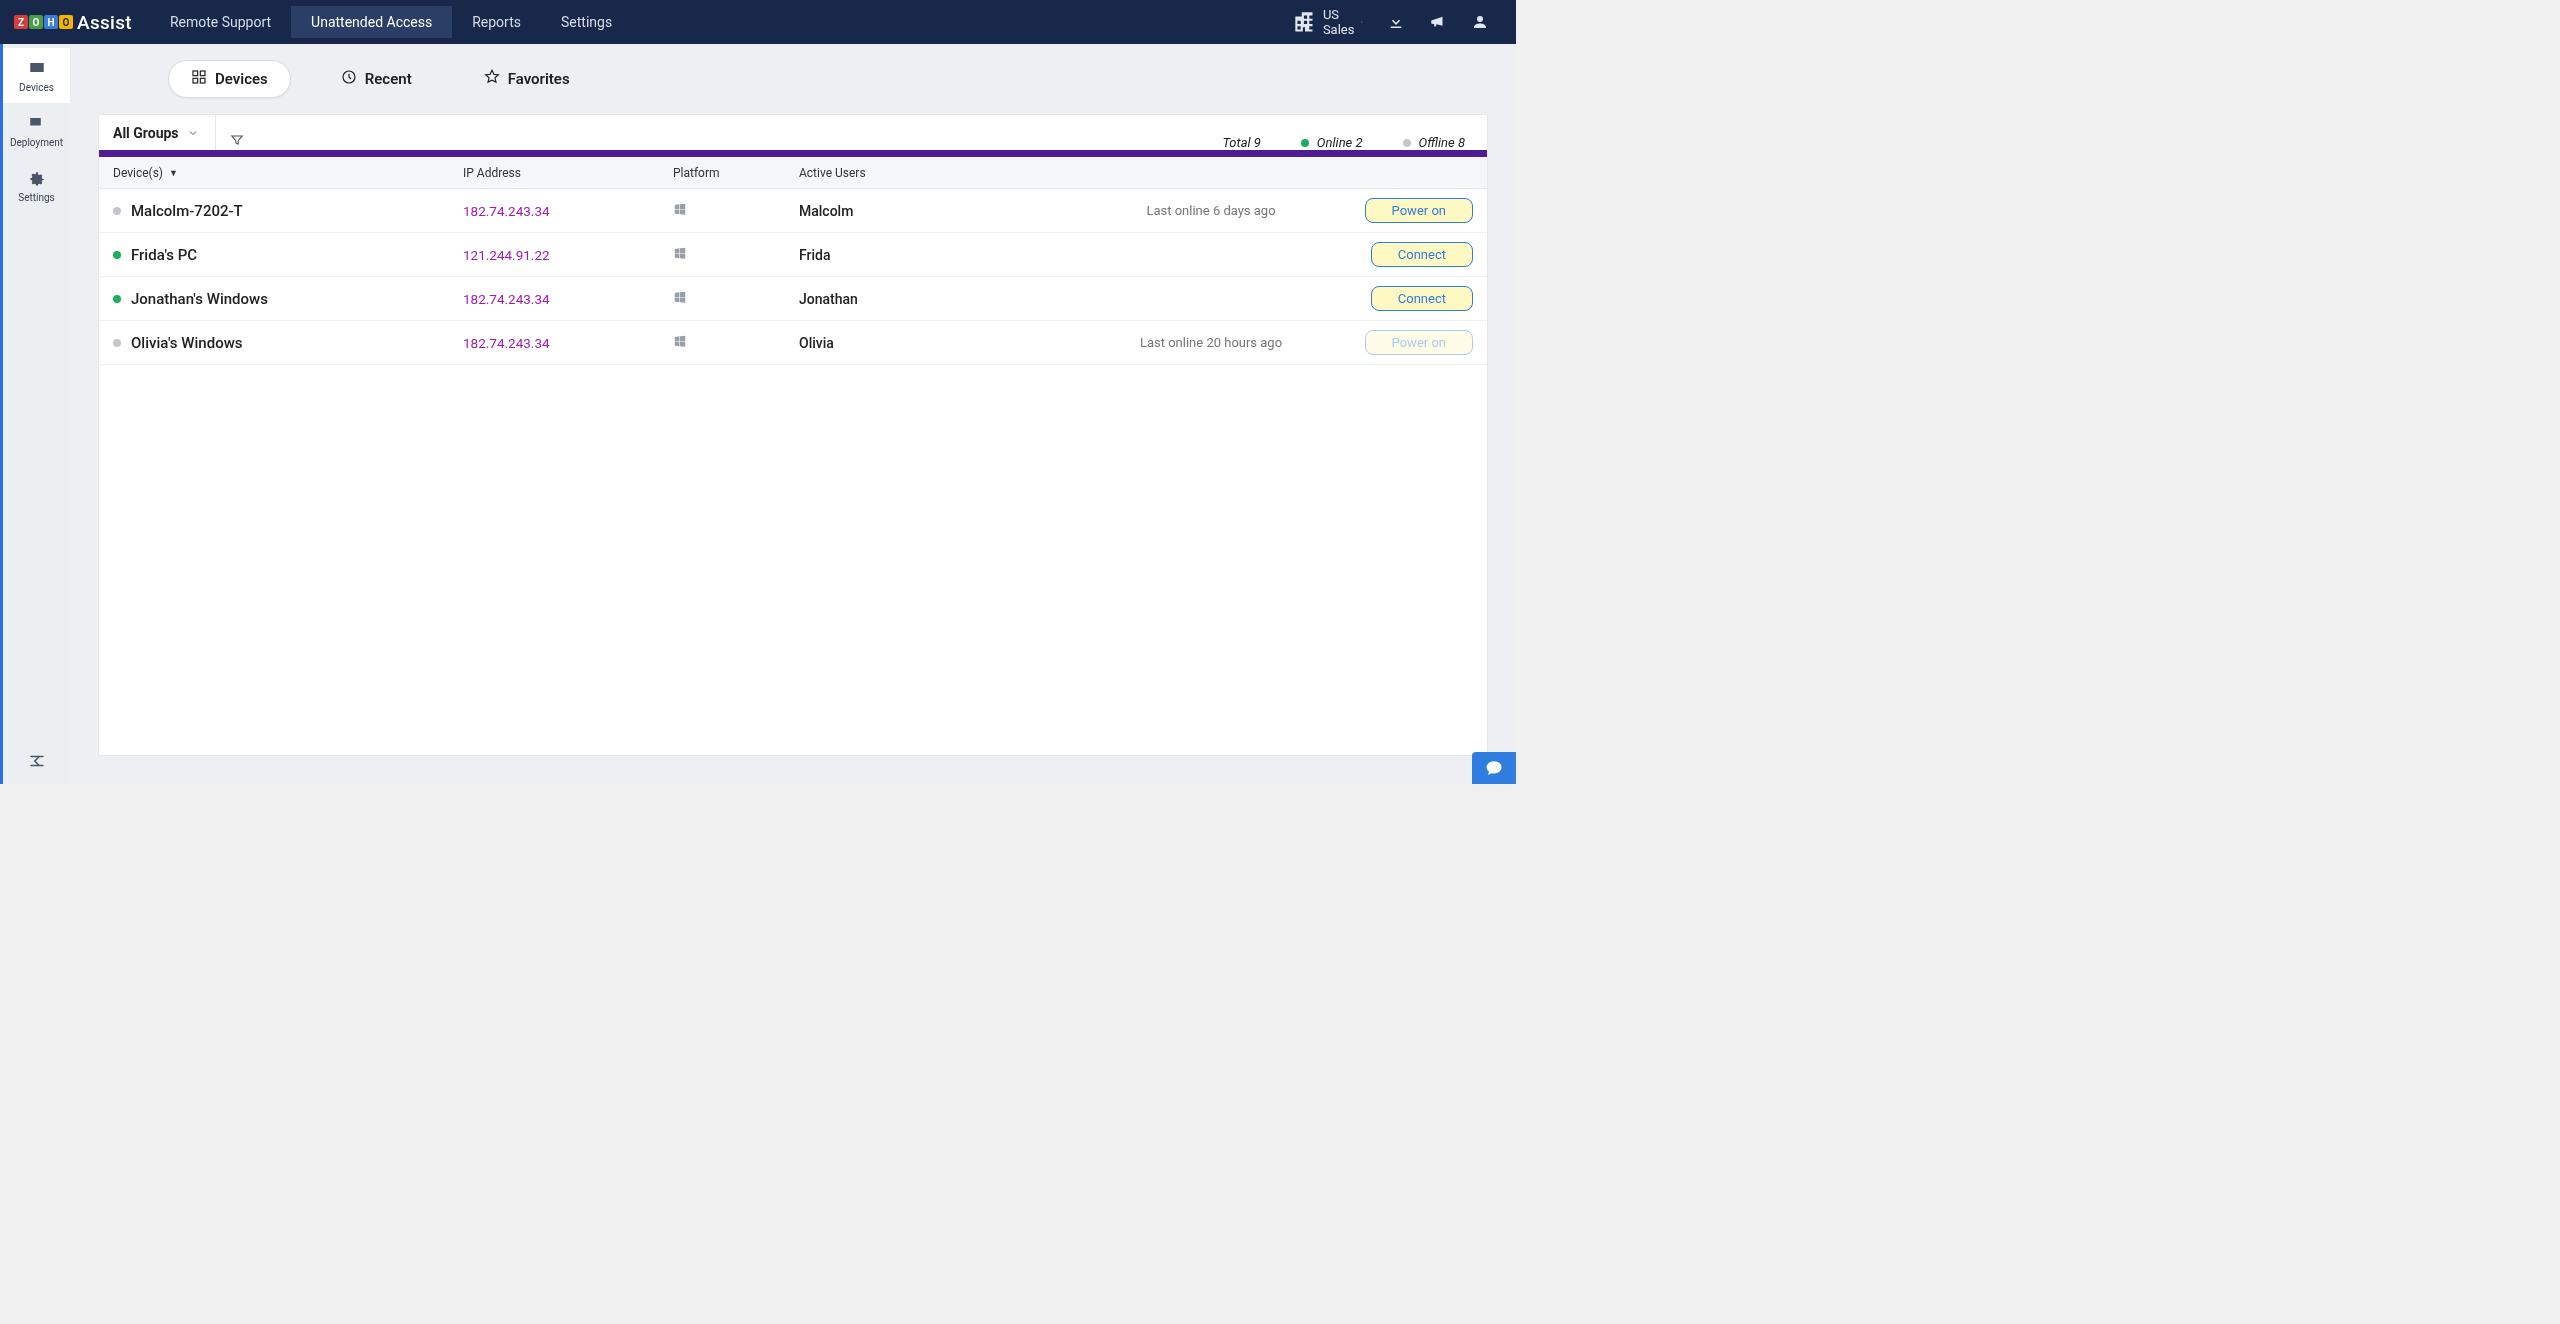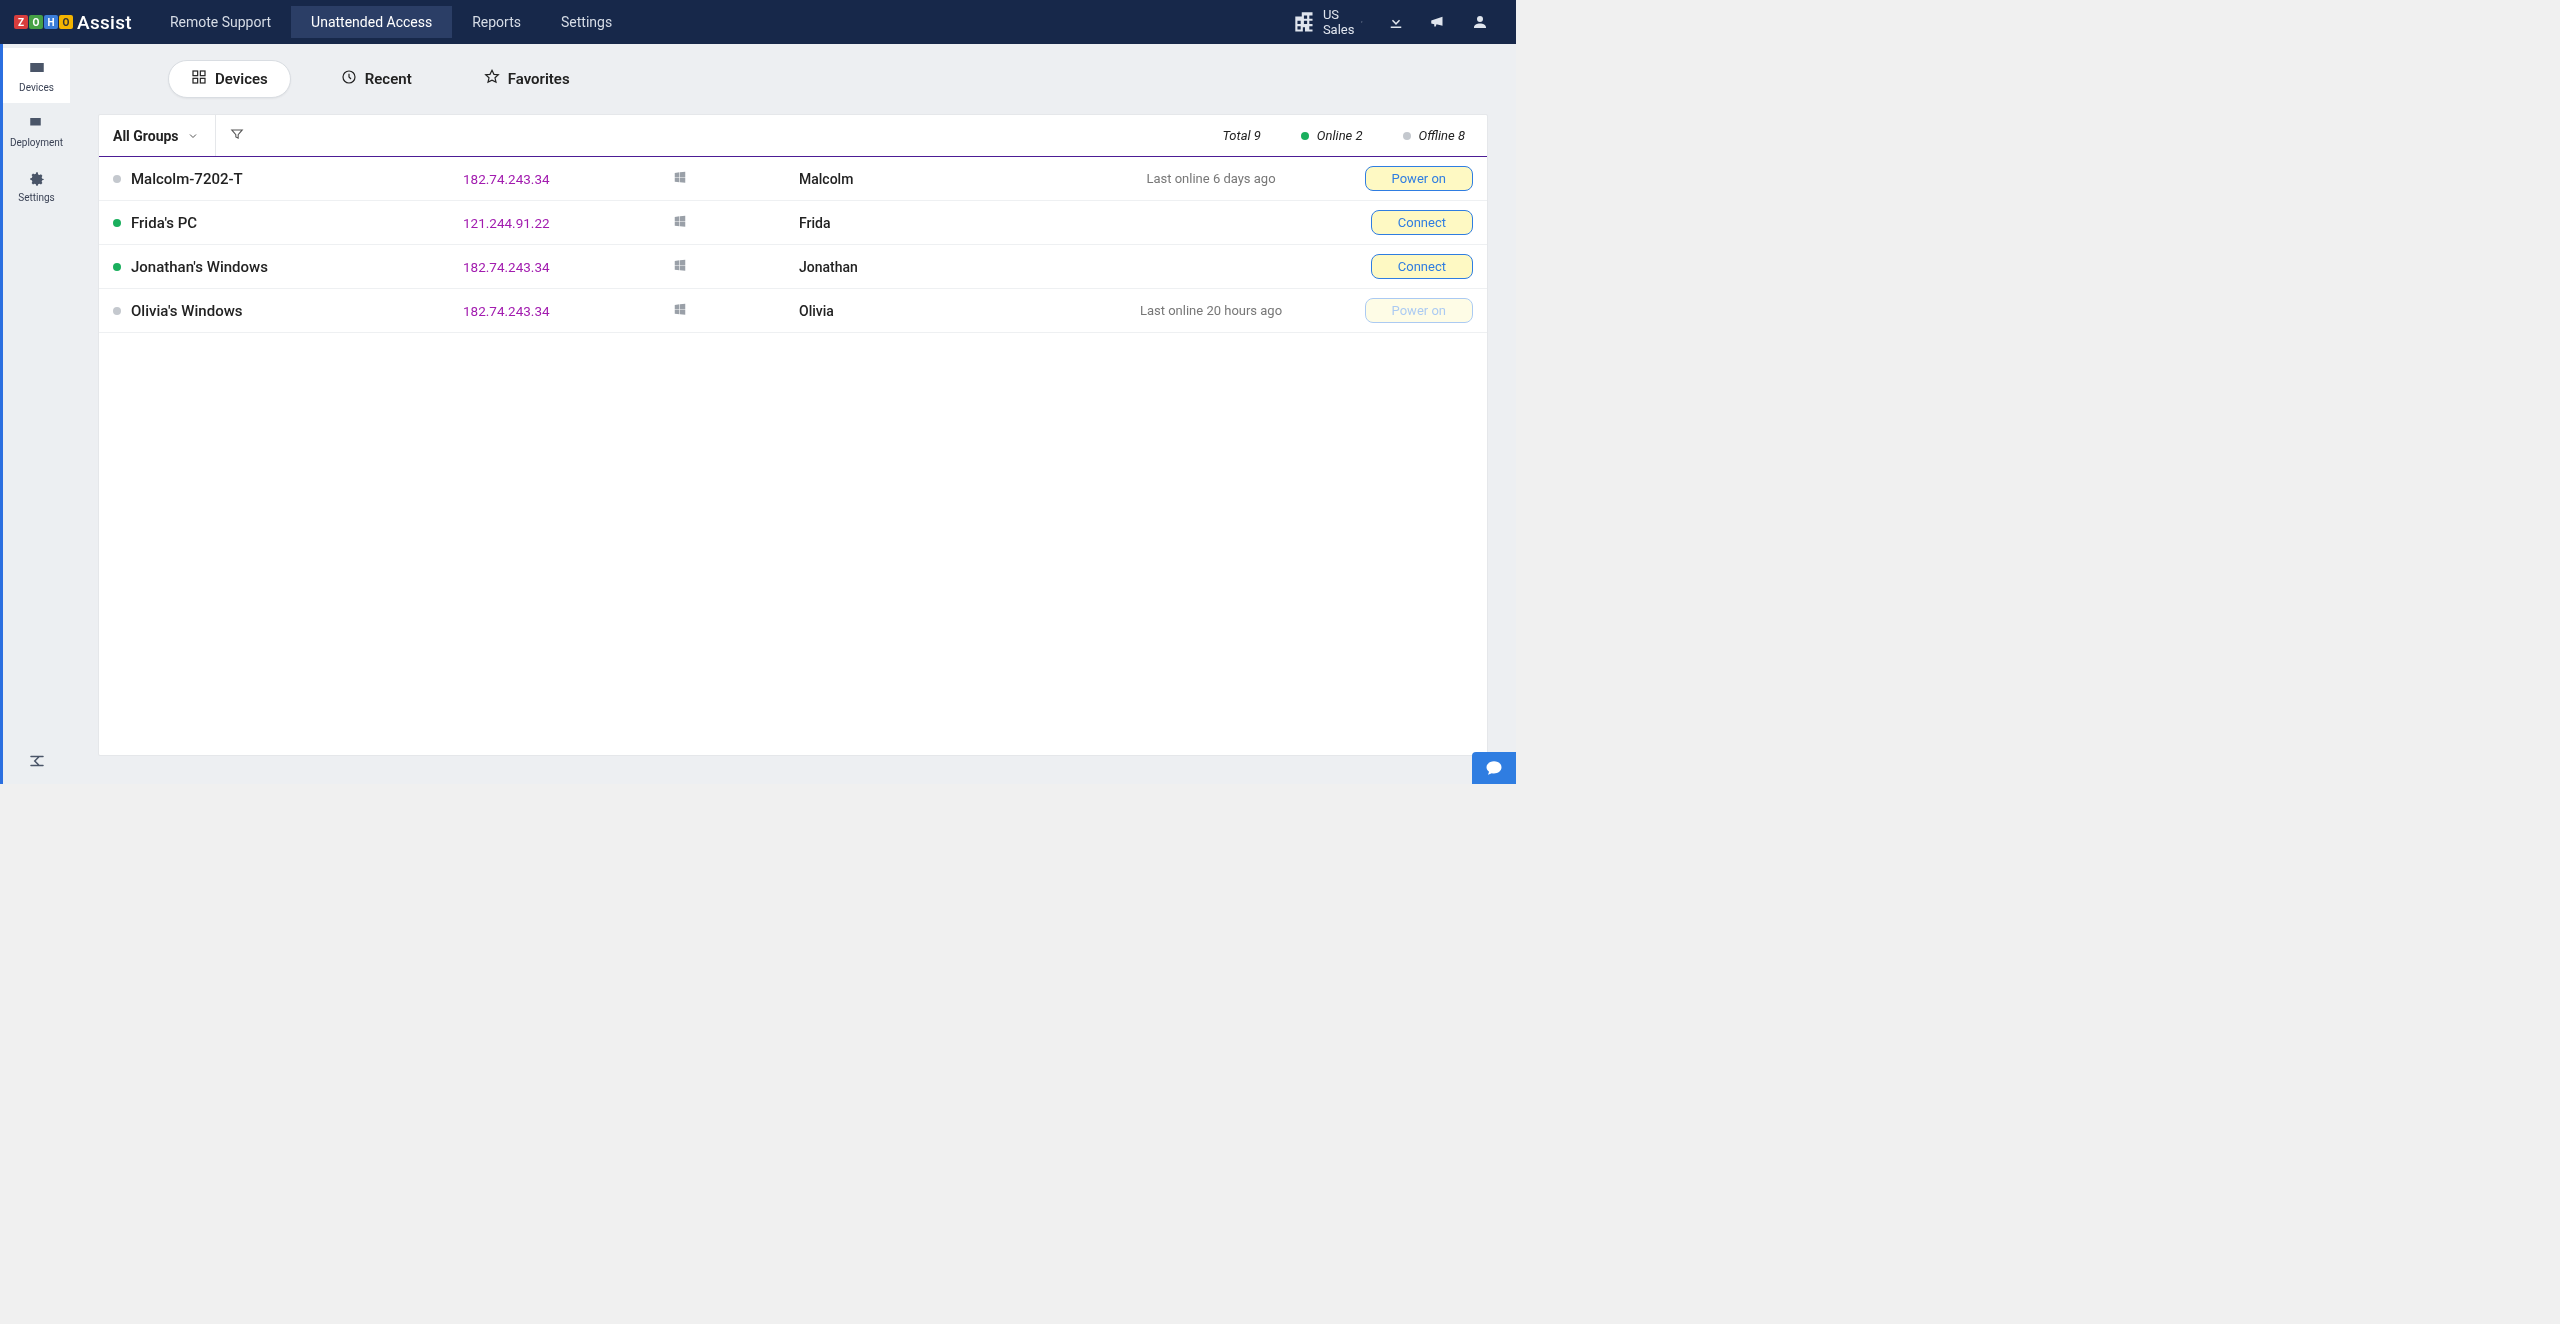--- a/index.html
+++ b/index.html
@@ -44,21 +44,21 @@
 .searchbox svg { width: 16px; height: 16px; fill: #9aa0a8; }
 .searchbox input { border: none; outline: none; flex: 1; font-size: 14px; color: #333; background: transparent; }
 .searchbox input::placeholder { color: #9aa0a8; }
 .tab-pills { display: flex; align-items: center; gap: 28px; margin-left: 70px; }
 .pill { display: flex; align-items: center; gap: 8px; padding: 8px 22px; border-radius: 20px; font-size: 15px; color: #222; cursor: pointer; font-weight:600;}
 .pill.active { background: #fff; border: 1px solid #d9dde2; box-shadow: 0 1px 2px rgba(0,0,0,0.05);}
 .pill svg { width: 16px; height: 16px; fill: none; stroke: #222; stroke-width: 1.8; }
 
 
 .content-card { margin: 0 28px 28px; background: #fff; border: 1px solid #e5e7ea; border-radius: 2px; flex: 1; display: flex; flex-direction: column; min-height: 0;}
-.filterbar { height: 42px; display: flex; align-items: center; padding: 0 14px; border-bottom: 1px solid #4c1d95; font-size: 14px;}
+.filterbar { height: 42px; display: flex; align-items: flex-end; padding: 0 14px; border-bottom: 7px solid #4c1d95; font-size: 14px;}
 .group-sel { display: flex; align-items: center; gap: 8px; font-weight: 700; color: #222; cursor: pointer; padding-right:16px; border-right:1px solid #e5e7ea; height:100%;}
 .group-sel svg{width:12px;height:12px;stroke:#555;fill:none;stroke-width:2;}
 .filter-icon { margin-left: 14px; color: #555; cursor: pointer; }
 .filter-icon svg{width:14px;height:14px;fill:none;stroke:currentColor;stroke-width:1.8;}
 .filter-spacer { flex: 1; }
 .stat { margin-left: 40px; font-style: italic; color: #222; display:flex;align-items:center;gap:8px;font-size:13px;}
 .dot { width: 8px; height: 8px; border-radius: 50%; display: inline-block; }
 .dot.gray { background: #c4c8ce; }
 .dot.green { background: #1aaf5d; }
 
@@ -202,20 +202,31 @@
           <span class="stat">
               <span class="dot green"></span>
               <span>Online 2</span>
             </span>
           <span class="stat" style="margin-right:8px">
               <span class="dot gray"></span>
               <span>Offline 8</span>
             </span>
         </div>
 
+        <div class="thead">
+          <div class="tcell-device">
+              <span>Device(s)</span> 
+              <span class="sort-ind">▼</span>
+            </div>
+          <div class="tcell-ip">IP Address</div>
+          <div class="tcell-platform">Platform</div>
+          <div class="tcell-user">Active Users</div>
+          <div class="tcell-status"></div>
+          <div class="tcell-action"></div>
+        </div>
 
         <div id="tbody">
             <div class="trow">
               <div class="tcell-device name">
                 <span class="dot gray"></span>
                 <span>Malcolm-7202-T</span>
               </div>
               <div class="tcell-ip ip">182.74.243.34</div>
               <div class="tcell-platform platform"><span><svg viewBox="0 0 24 24">
                     <path d="M3 5l8-1v8H3zM3 13h8v8l-8-1zM12 4l9-1v9h-9zM12 13h9v9l-9-1z"></path>

